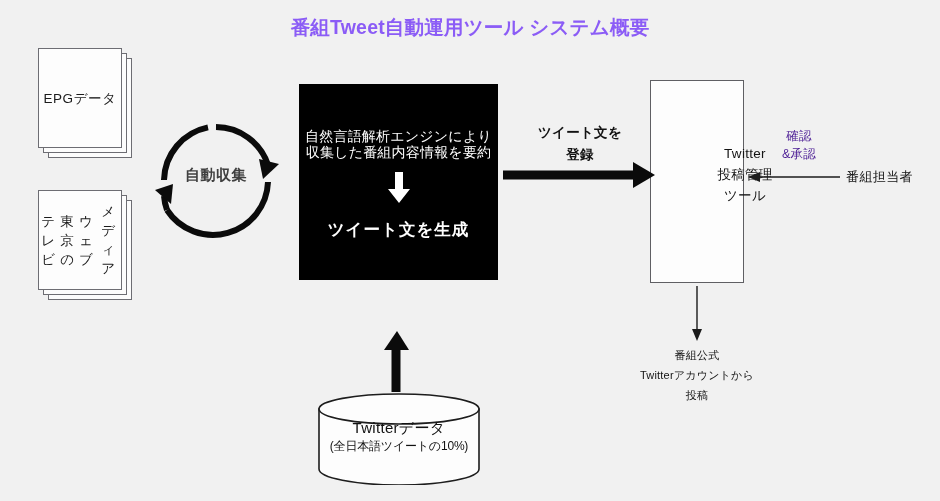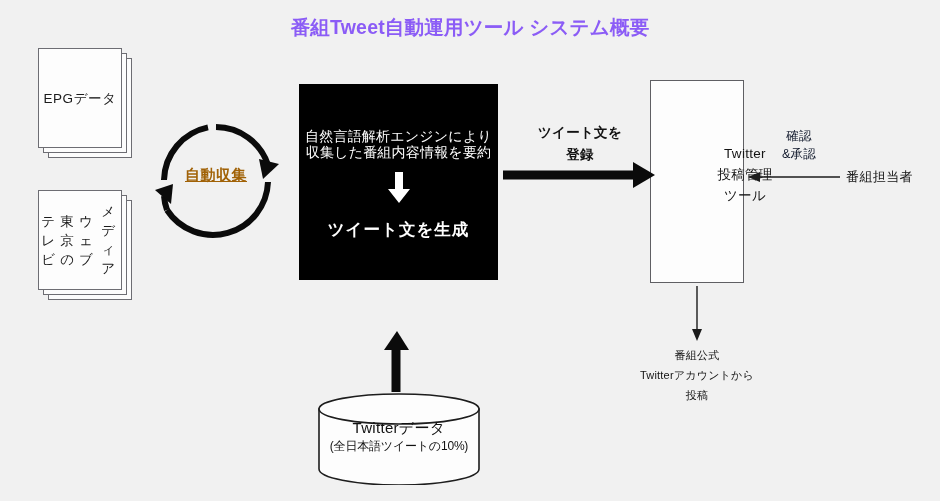--- a/index.html
+++ b/index.html
@@ -45,23 +45,22 @@
   #doc-epg{left:38px;top:48px;}
   #doc-epg .sheet{width:84px;height:100px;}
   #doc-web{left:38px;top:190px;}
   #doc-web .sheet{width:84px;height:100px;}
 
   
   #cycle{left:152px;top:118px;width:128px;height:128px;}
   #cycle svg{display:block;}
   #cycle-label{
     left:152px;top:166px;width:128px;
-    text-align:center;font-size:15px;font-weight:bold;color:#a16207;
+    text-align:center;font-size:15px;font-weight:bold;color:#404040;
     letter-spacing:0.5px;
-    text-decoration:underline;
   }
 
   
   .blackbox{
     background:#000;
     color:#fff;
     box-sizing:border-box;
     display:flex;flex-direction:column;align-items:center;justify-content:center;
     text-align:center;
   }
@@ -100,21 +99,21 @@
   
   .svglayer{left:0;top:0;width:940px;height:501px;pointer-events:none;}
 
   
   #label-register{
     left:512px;top:122px;width:136px;text-align:center;
     font-size:13.5px;font-weight:bold;line-height:22px;color:#121212;letter-spacing:0.3px;
   }
   #label-approve{
     left:757px;top:127px;width:84px;text-align:center;
-    font-size:12.5px;line-height:18px;color:#0f172a;letter-spacing:0.2px;
+    font-size:12.5px;line-height:18px;color:#4c1d95;letter-spacing:0.2px;
   }
   #label-staff{
     left:846px;top:168px;
     font-size:13px;color:#141414;letter-spacing:0.4px;white-space:nowrap;
   }
   #label-official{
     left:592px;top:345px;width:210px;text-align:center;
     font-size:11px;line-height:20px;color:#141414;letter-spacing:0.2px;
   }
 </style>

